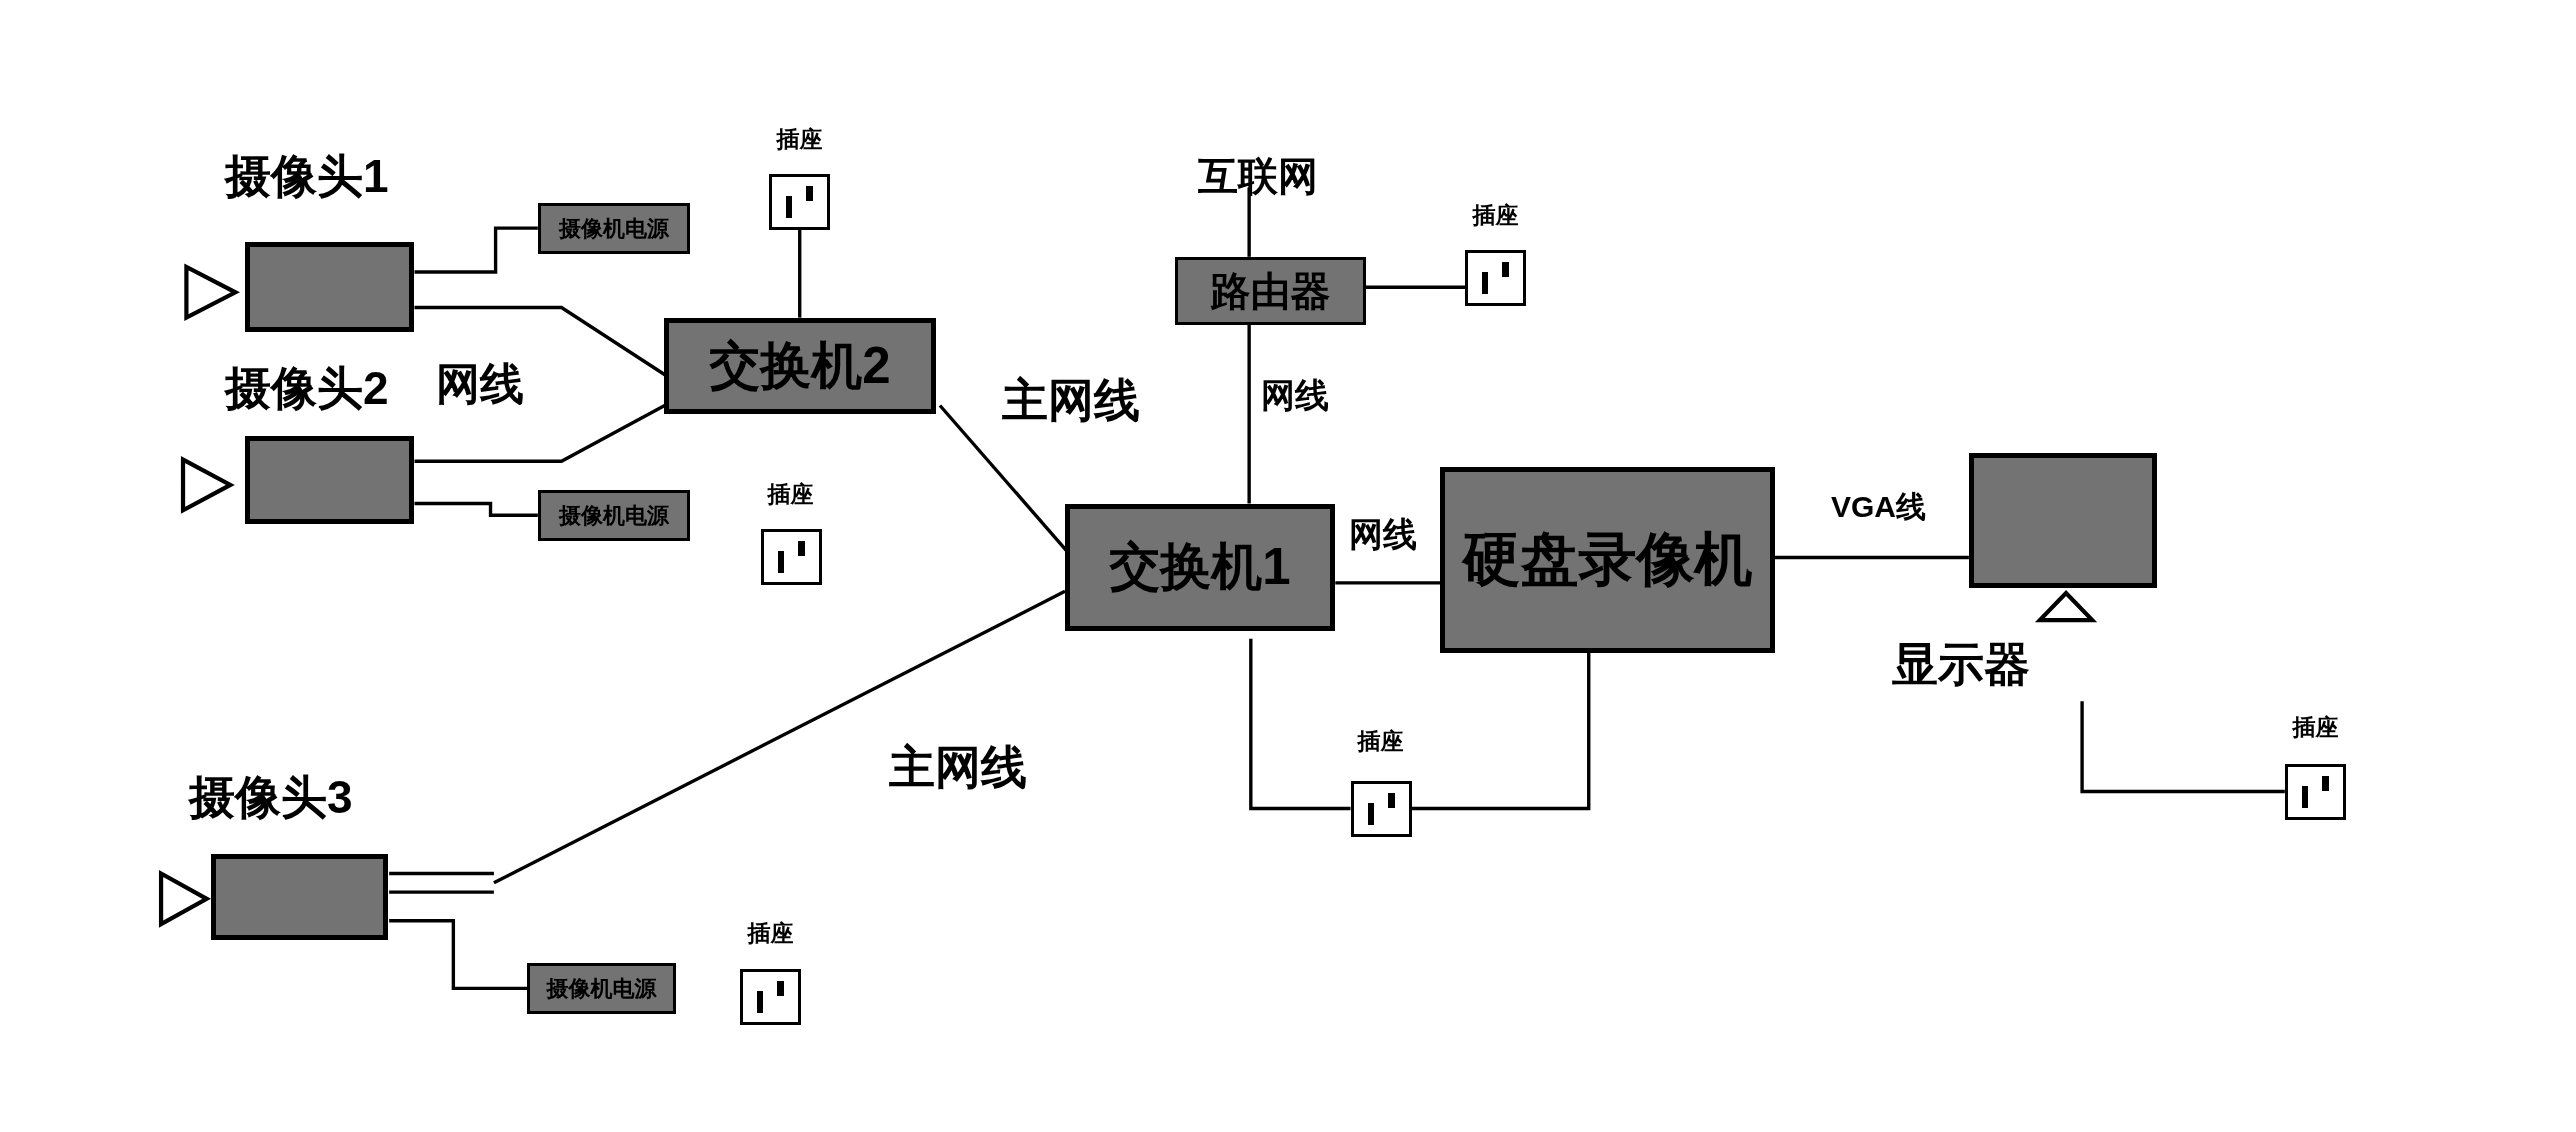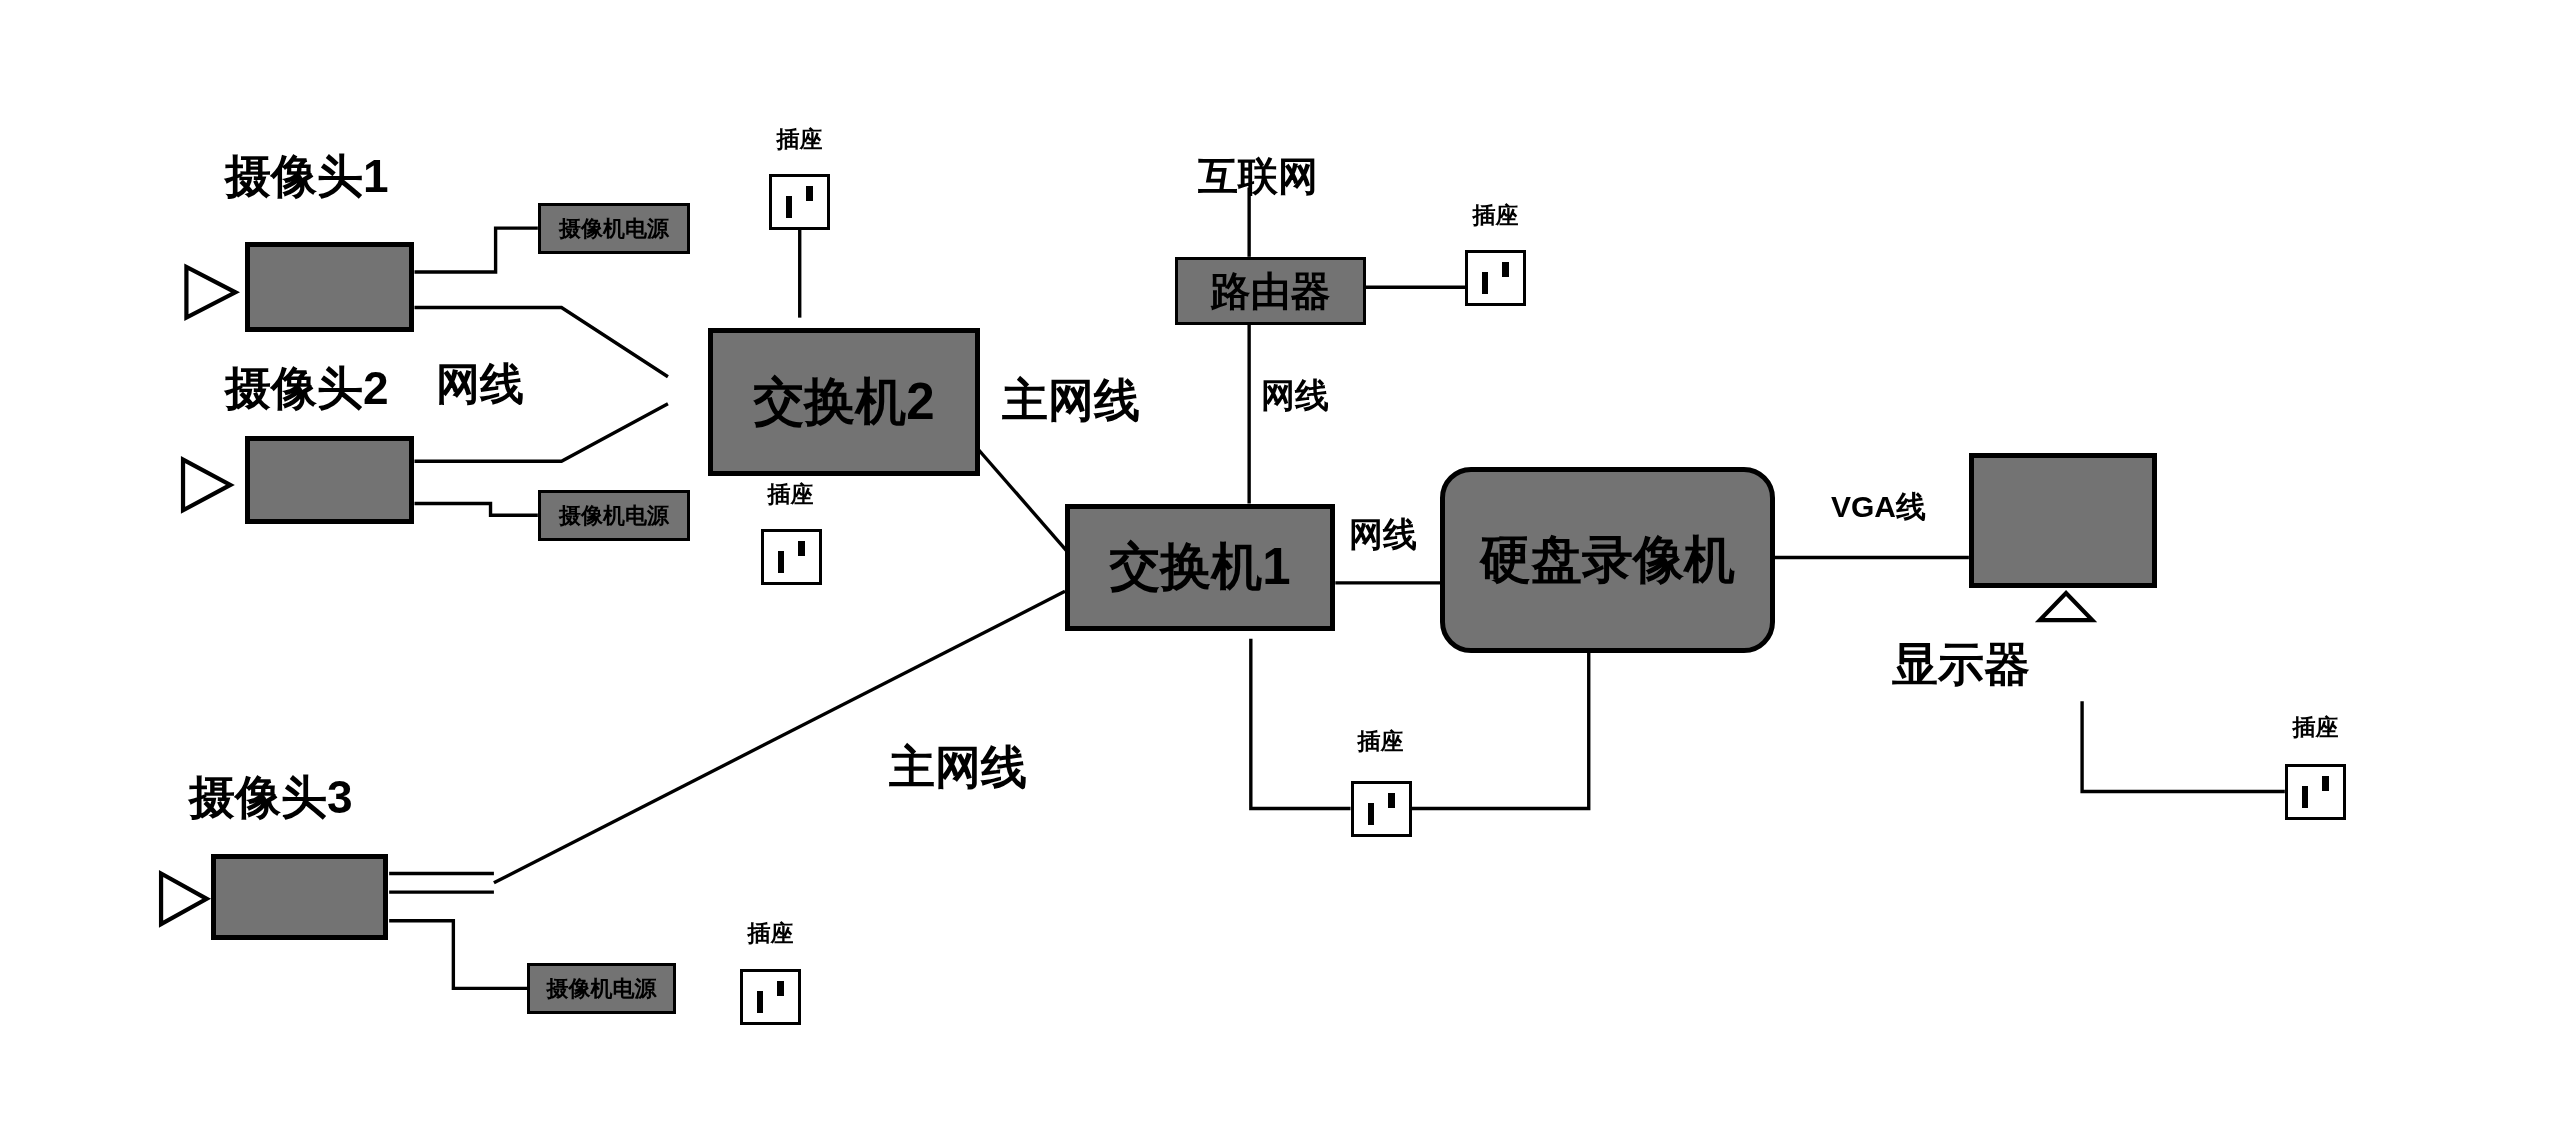--- a/index.html
+++ b/index.html
@@ -76,30 +76,30 @@
   <div class="box thin" style="left:538px;top:203px;width:152px;height:51px;font-size:22px;">
     <span>摄像机电源</span>
   </div>
   <div class="box thin" style="left:538px;top:490px;width:152px;height:51px;font-size:22px;">
     <span>摄像机电源</span>
   </div>
   <div class="box thin" style="left:527px;top:963px;width:149px;height:51px;font-size:22px;">
     <span>摄像机电源</span>
   </div>
 
-  <div class="box" style="left:708px;top:318px;width:272px;height:148px;font-size:51px;margin-top:10px;">
+  <div class="box" style="left:664px;top:318px;width:272px;height:96px;font-size:51px;">
     <span>交换机2</span>
   </div>
   <div class="box" style="left:1065px;top:504px;width:270px;height:127px;font-size:51px;">
     <span>交换机1</span>
   </div>
   <div class="box thin" style="left:1175px;top:257px;width:191px;height:68px;font-size:40px;">
     <span>路由器</span>
   </div>
-  <div class="box" style="left:1440px;top:467px;width:335px;height:186px;font-size:51px;border-radius:31px;">
+  <div class="box" style="left:1440px;top:467px;width:335px;height:186px;font-size:58px;">
     <span>硬盘录像机</span>
   </div>
   <div class="box" style="left:1969px;top:453px;width:188px;height:135px;"></div>
 
   <div class="socket" style="left:769px;top:174px;">
     <span class="slot slot-l"></span>
     <span class="slot slot-r"></span>
   </div>
   <div class="socket" style="left:761px;top:529px;">
     <span class="slot slot-l"></span>

